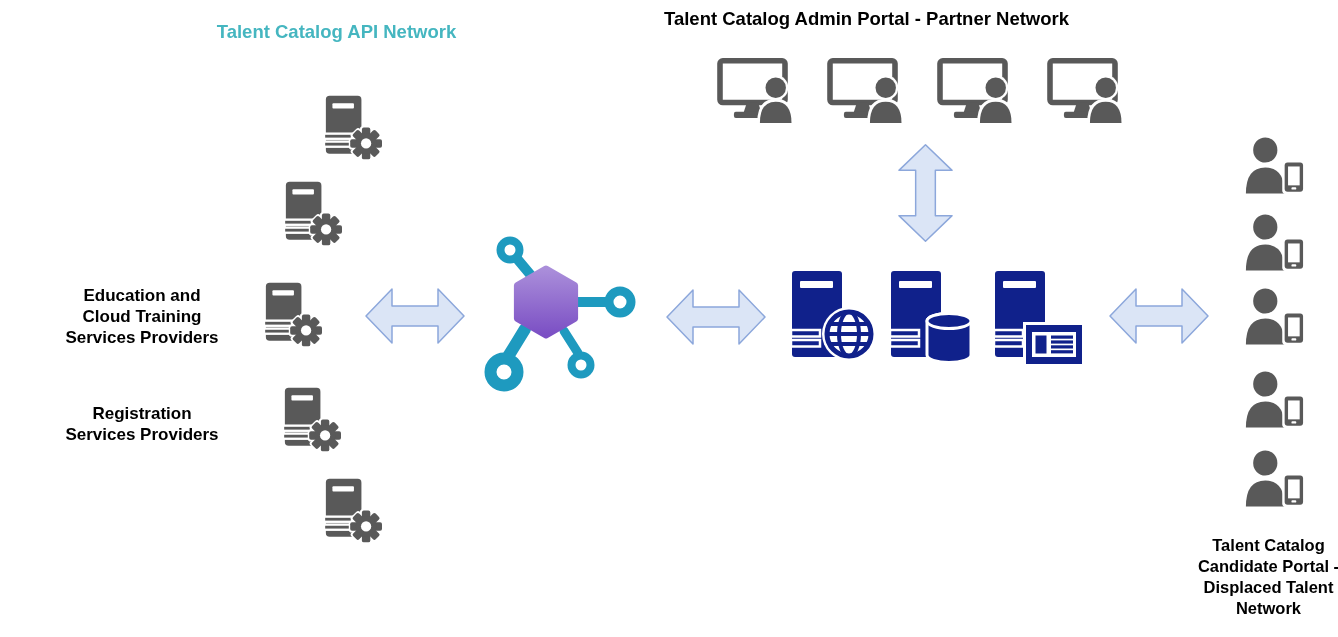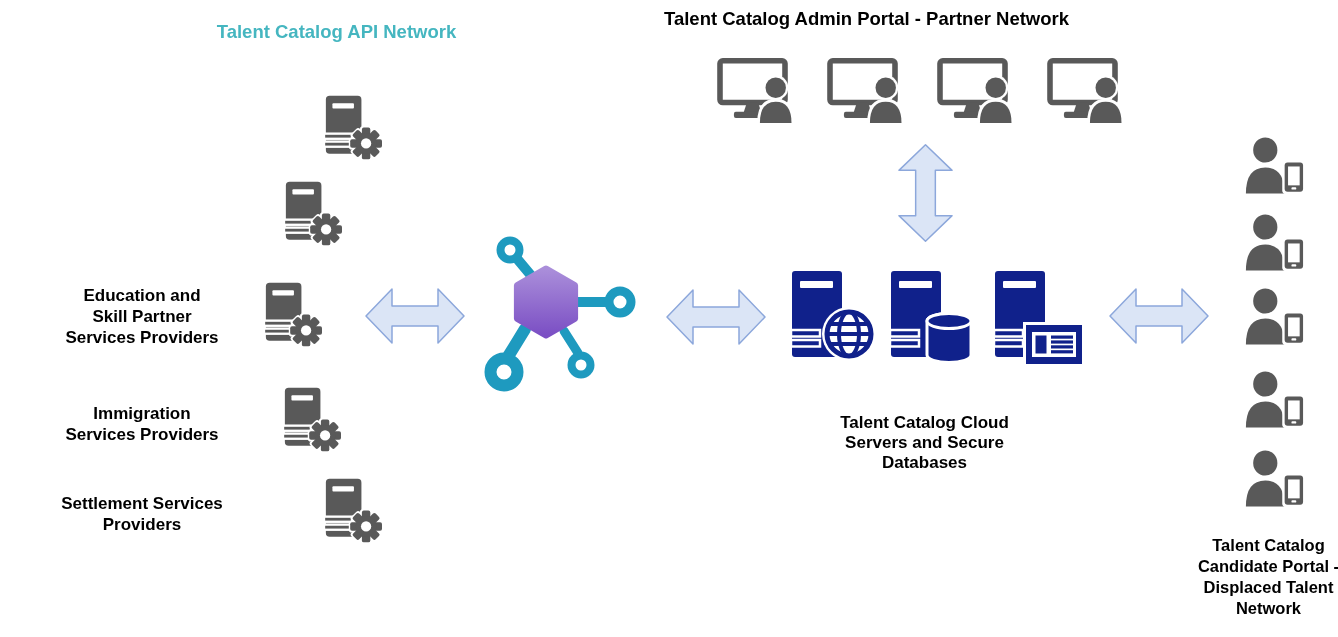--- a/index.html
+++ b/index.html
@@ -126,26 +126,24 @@
       <polygon points="32,1 59,27 42,27 42,73 59,73 32,99 5,73 22,73 22,27 5,27" fill="#DBE5F6" stroke="#8CA7DB" stroke-width="1.5" stroke-linejoin="round"></polygon>
     </symbol>
   </defs>
 </svg>
 
 <div class="canvas">
 
   <div class="lbl teal" style="left:160px;top:20px;width:305px">Talent Catalog API Network</div>
 
   <div class="lbl" style="left:8px;top:285px;width:220px">Education and
-Skill Partner
+Cloud Training
 Services Providers</div>
-  <div class="lbl" style="left:8px;top:403px;width:220px">Immigration
+  <div class="lbl" style="left:8px;top:403px;width:220px">Registration
 Services Providers</div>
-  <div class="lbl" style="left:8px;top:493px;width:220px">Settlement Services
-Providers</div>
 
   <svg class="ic" style="left:300px;top:94px;width:58px;height:69px">
       <use href="#sym-server-gear"></use>
     </svg>
   <svg class="ic" style="left:260px;top:180px;width:58px;height:69px">
       <use href="#sym-server-gear"></use>
     </svg>
   <svg class="ic" style="left:240px;top:281px;width:58px;height:69px">
       <use href="#sym-server-gear"></use>
     </svg>
@@ -189,23 +187,20 @@
 
   <svg class="ic" style="left:768px;top:271px;width:84px;height:94px">
       <use href="#sym-server-globe"></use>
     </svg>
   <svg class="ic" style="left:867px;top:271px;width:84px;height:94px">
       <use href="#sym-server-db"></use>
     </svg>
   <svg class="ic" style="left:971px;top:271px;width:88px;height:94px">
       <use href="#sym-server-card"></use>
     </svg>
-  <div class="lbl cloud-lbl" style="left:788px;top:413px;width:225px">Talent Catalog Cloud
-Servers and Secure
-Databases</div>
 
   <svg class="ic" style="left:1219px;top:137px;width:62px;height:57px">
       <use href="#sym-user-phone"></use>
     </svg>
   <svg class="ic" style="left:1219px;top:214px;width:62px;height:57px">
       <use href="#sym-user-phone"></use>
     </svg>
   <svg class="ic" style="left:1219px;top:288px;width:62px;height:57px">
       <use href="#sym-user-phone"></use>
     </svg>

